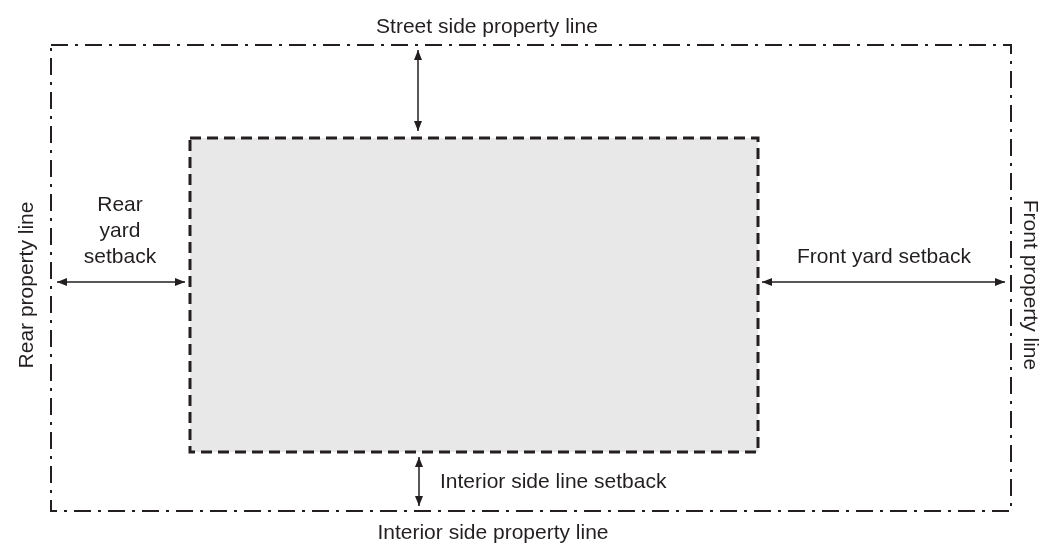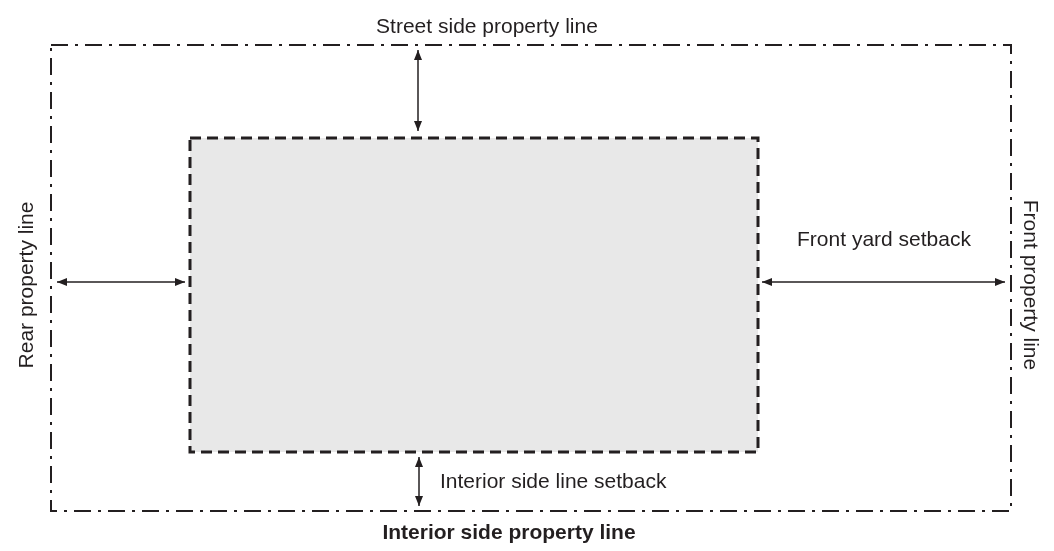--- a/index.html
+++ b/index.html
@@ -36,26 +36,26 @@
     text-align: center;
   }
   .v-label {
     transform: translate(-50%, -50%) rotate(-90deg);
   }
   .v-label-cw {
     transform: translate(-50%, -50%) rotate(90deg);
   }
   
   .pl-top      { left: 487px; top: 13px; }
-  .pl-bottom   { left: 509px; top: 519px; font-weight: bold; }
+  .pl-bottom   { left: 493px; top: 519px; }
   .pl-left     { left: 26px;  top: 285px; }
   .pl-right    { left: 1031px; top: 285px; }
   .sb-street   { left: 440px; top: 66px; }
   .sb-rear     { left: 120px; top: 191px; }
-  .sb-front    { left: 884px; top: 226px; }
+  .sb-front    { left: 884px; top: 243px; }
   .sb-interior { left: 440px; top: 468px; }
 </style>
 </head>
 <body>
 
 <div class="diagram">
 
   <svg width="1054" height="551" viewBox="0 0 1054 551">
     <defs>
       <marker id="ah" markerWidth="12" markerHeight="10" refX="10" refY="4" orient="auto-start-reverse" markerUnits="userSpaceOnUse">
@@ -78,18 +78,21 @@
 
   <div class="label centered pl-top">Street side property line</div>
 
   <div class="label centered pl-bottom">Interior side property line</div>
 
   <div class="label v-label pl-left">Rear property line</div>
 
   <div class="label v-label-cw pl-right">Front property line</div>
 
 
+  <div class="label multiline centered sb-rear">Rear
+yard
+setback</div>
 
   <div class="label centered sb-front">Front yard setback</div>
 
   <div class="label sb-interior">Interior side line setback</div>
 
 </div>
 
 </body></html>

